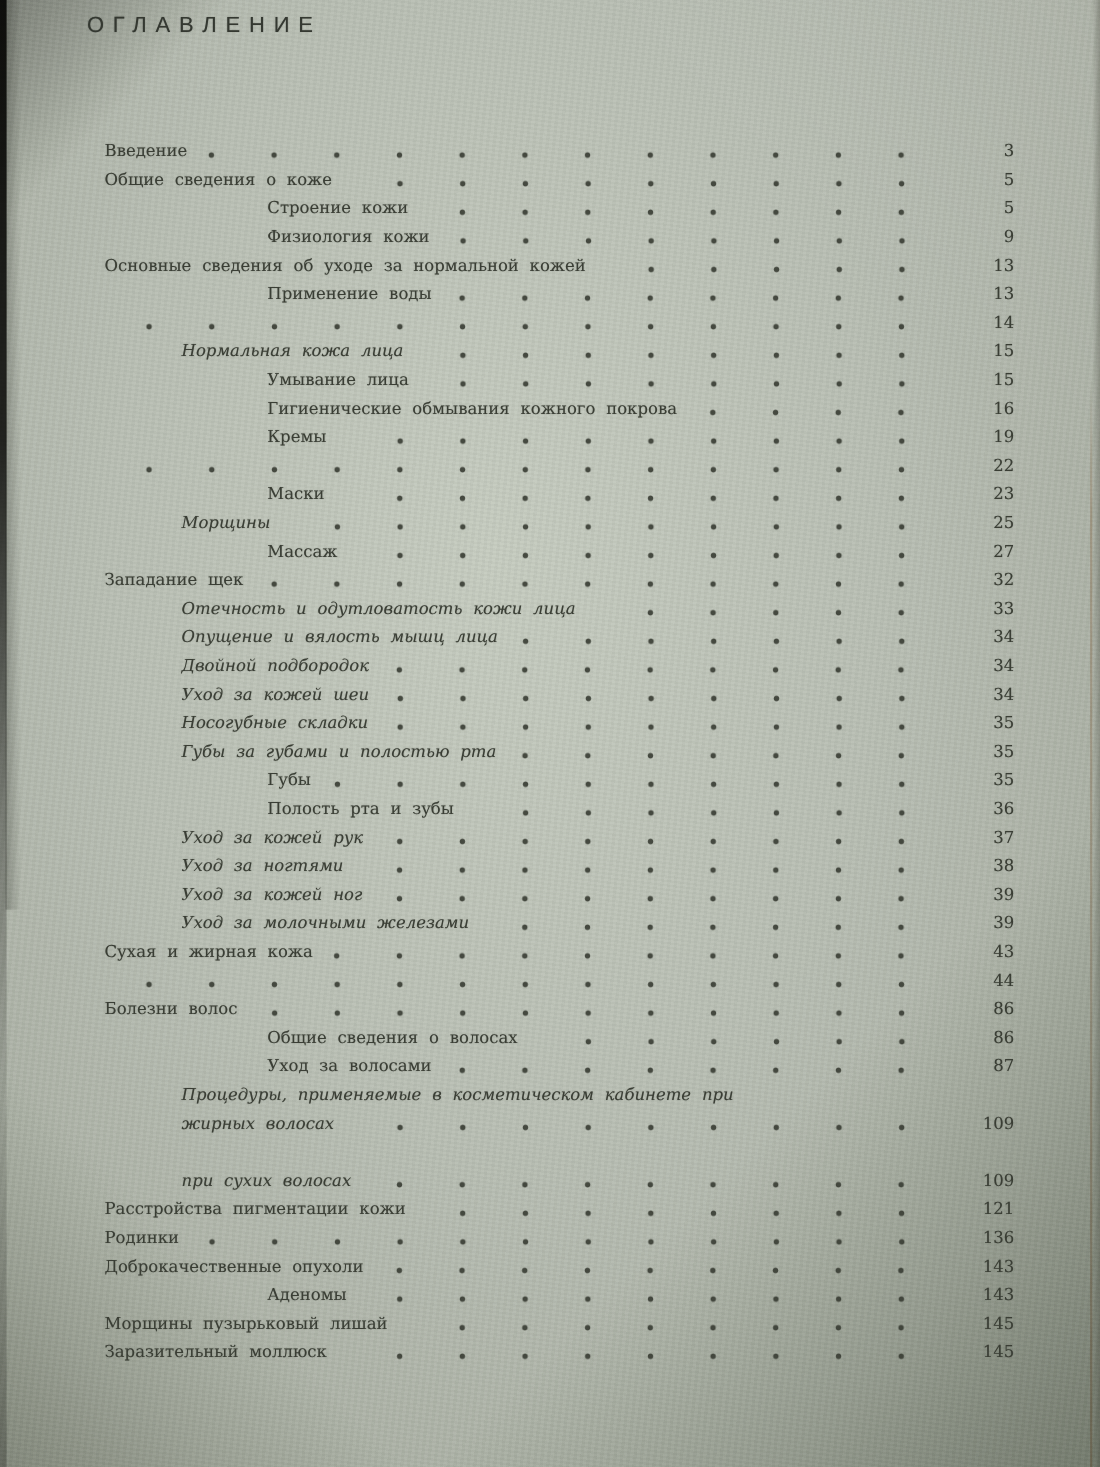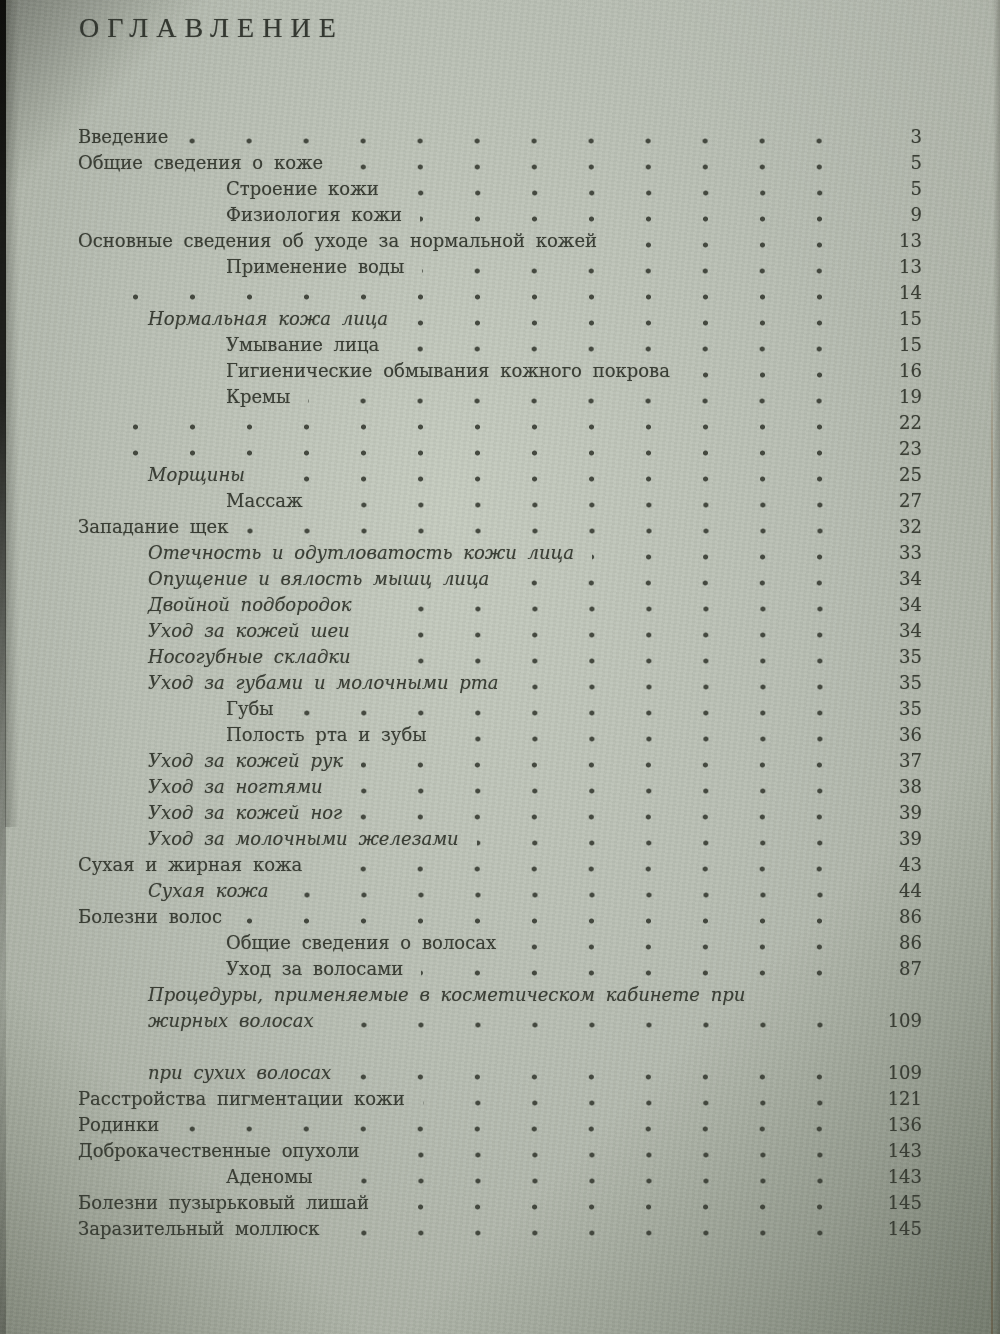--- a/index.html
+++ b/index.html
@@ -41,31 +41,31 @@
       rgba(110,80,50,0.30) 55%, rgba(90,70,45,0.45) 100%);
     filter:blur(0.5px);
   }
   .edge-right-light{
     position:absolute;right:0;top:0;width:7px;height:100%;
     background:linear-gradient(to left, rgba(60,60,50,0.30), rgba(60,60,50,0));
   }
 
   .page-title{
     position:absolute;left:79px;top:12px;margin:0;
-    font-family:Liberation Serif, serif;
-    font-size:28px;font-weight:500;letter-spacing:8px;
+    font-family:Liberation Sans, sans-serif;
+    font-size:20px;font-weight:500;letter-spacing:8px;
     color:#343831;
     text-shadow:0 0 1px rgba(52,56,49,0.5);
     text-align:center;
   }
 
   .toc{
-    position:absolute;left:78px;top:124px;right:78px;
+    position:absolute;left:95px;top:124px;right:78px;
     color:#3a3e35;
-    font-size:18px;line-height:26px;
+    font-size:15px;line-height:26px;
     text-shadow:0 0 1px rgba(58,62,53,0.45);
   }
   .row{display:flex;align-items:baseline;height:26px;white-space:nowrap;}
   .row .t{word-spacing:5px;}
   .row.l1 .t{padding-left:70px;font-style:italic;}
   .row.l2 .t{padding-left:148px;}
   .leader{
     flex:1 1 auto;align-self:stretch;min-width:0;
     margin:0 14px 0 18px;
     background-image:radial-gradient(circle, rgba(56,60,51,0.9) 2.1px, rgba(56,60,51,0) 2.9px);
@@ -140,20 +140,21 @@
       <div class="row l2">
     <span class="t">Кремы</span>
     <span class="leader"></span>
     <span class="p">19</span>
   </div>
       <div class="row l2">
     <span class="leader"></span>
     <span class="p">22</span>
   </div>
       <div class="row l2">
+    <span class="t">Маски</span>
     <span class="leader"></span>
     <span class="p">23</span>
   </div>
       <div class="row l1">
     <span class="t">Морщины</span>
     <span class="leader"></span>
     <span class="p">25</span>
   </div>
       <div class="row l2">
     <span class="t">Массаж</span>
@@ -184,21 +185,21 @@
     <span class="t">Уход за кожей шеи</span>
     <span class="leader"></span>
     <span class="p">34</span>
   </div>
       <div class="row l1">
     <span class="t">Носогубные складки</span>
     <span class="leader"></span>
     <span class="p">35</span>
   </div>
       <div class="row l1">
-    <span class="t">Уход за губами и молочными рта</span>
+    <span class="t">Губы за губами и полостью рта</span>
     <span class="leader"></span>
     <span class="p">35</span>
   </div>
       <div class="row l2">
     <span class="t">Губы</span>
     <span class="leader"></span>
     <span class="p">35</span>
   </div>
       <div class="row l2">
     <span class="t">Полость рта и зубы</span>
@@ -224,21 +225,20 @@
     <span class="t">Уход за молочными железами</span>
     <span class="leader"></span>
     <span class="p">39</span>
   </div>
       <div class="row l0">
     <span class="t">Сухая и жирная кожа</span>
     <span class="leader"></span>
     <span class="p">43</span>
   </div>
       <div class="row l1">
-    <span class="t">Сухая кожа</span>
     <span class="leader"></span>
     <span class="p">44</span>
   </div>
       <div class="row l0">
     <span class="t">Болезни волос</span>
     <span class="leader"></span>
     <span class="p">86</span>
   </div>
       <div class="row l2">
     <span class="t">Общие сведения о волосах</span>
@@ -283,21 +283,21 @@
     <span class="t">Доброкачественные опухоли</span>
     <span class="leader"></span>
     <span class="p">143</span>
   </div>
       <div class="row l2">
     <span class="t">Аденомы</span>
     <span class="leader"></span>
     <span class="p">143</span>
   </div>
       <div class="row l0">
-    <span class="t">Болезни пузырьковый лишай</span>
+    <span class="t">Морщины пузырьковый лишай</span>
     <span class="leader"></span>
     <span class="p">145</span>
   </div>
       <div class="row l0">
     <span class="t">Заразительный моллюск</span>
     <span class="leader"></span>
     <span class="p">145</span>
   </div>
     </div>
 </div>

